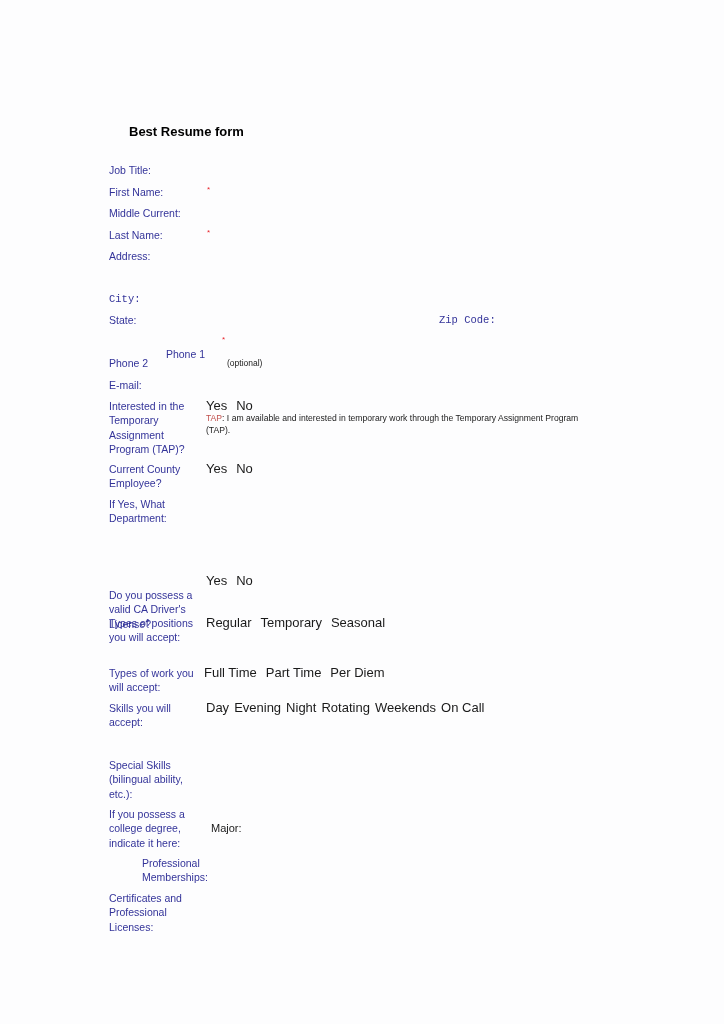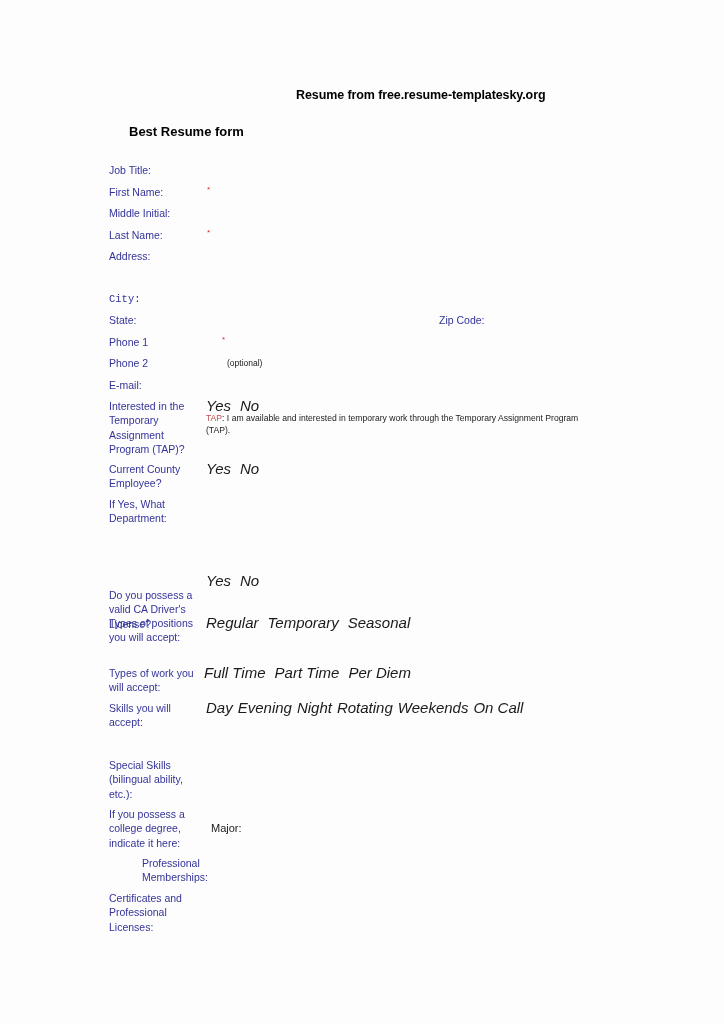--- a/index.html
+++ b/index.html
@@ -66,24 +66,23 @@
   .req {
     position: absolute;
     color: #e8262d;
     font-size: 8px;
     line-height: 10px;
   }
 
   .value {
     position: absolute;
     color: #1a1a1a;
-    font-size: 15px;
-    line-height: 14.4px;
-    white-space: nowrap;
-    font-style: italic;
+    font-size: 13px;
+    line-height: 14.4px;
+    white-space: nowrap;
   }
 
   .value.gapped span { margin-right: 9px; }
   .value.gapped span:last-child { margin-right: 0; }
 
   .value.tight span { margin-right: 5px; }
   .value.tight span:last-child { margin-right: 0; }
 
   .note {
     position: absolute;
@@ -104,59 +103,59 @@
   .helptext .tag {
     color: #c0504d;
   }
 
   .side-label {
     position: absolute;
     color: #333399;
     font-size: 10.5px;
     line-height: 14.4px;
     white-space: nowrap;
+    font-family: Liberation Mono, monospace;
   }
 
   .inline-label {
     position: absolute;
     color: #1a1a1a;
     font-size: 11px;
     line-height: 14.4px;
     white-space: nowrap;
   }
 </style>
 </head>
 <body>
 
 <div class="page">
 
-  <div class="site-header">Resume from free.resume-templatesky.org</div>
 
   <div class="form-title">Best Resume form</div>
 
   <div class="form-body">
 
     <div class="label" style="top:163px;">Job Title:</div>
 
     <div class="label" style="top:185px;">First Name:</div>
     <div class="req" style="left:207px; top:185px;">*</div>
 
-    <div class="label" style="top:206px;">Middle Initial:</div>
+    <div class="label" style="top:206px;">Middle Current:</div>
 
     <div class="label" style="top:228px;">Last Name:</div>
     <div class="req" style="left:207px; top:228px;">*</div>
 
     <div class="label" style="top:249px;">Address:</div>
 
     <div class="label" style="top:292px;font-family:Liberation Mono, monospace;">City:</div>
 
     <div class="label" style="top:313px;">State:</div>
     <div class="side-label" style="left:439px; top:313px;">Zip Code:</div>
 
-    <div class="label" style="top:335px;">Phone 1</div>
+    <div class="label" style="top:347px;text-align:right;">Phone 1</div>
     <div class="req" style="left:222px; top:335px;">*</div>
 
     <div class="label" style="top:356px;">Phone 2</div>
     <div class="note" style="left:221px; top:358px;">(optional)</div>
 
     <div class="label" style="top:378px;">E-mail:</div>
 
     <div class="label" style="top:399px;">Interested in the Temporary Assignment Program (TAP)?</div>
     <div class="value gapped" style="left:206px; top:399px;">
       <span>Yes</span><span>No</span>

